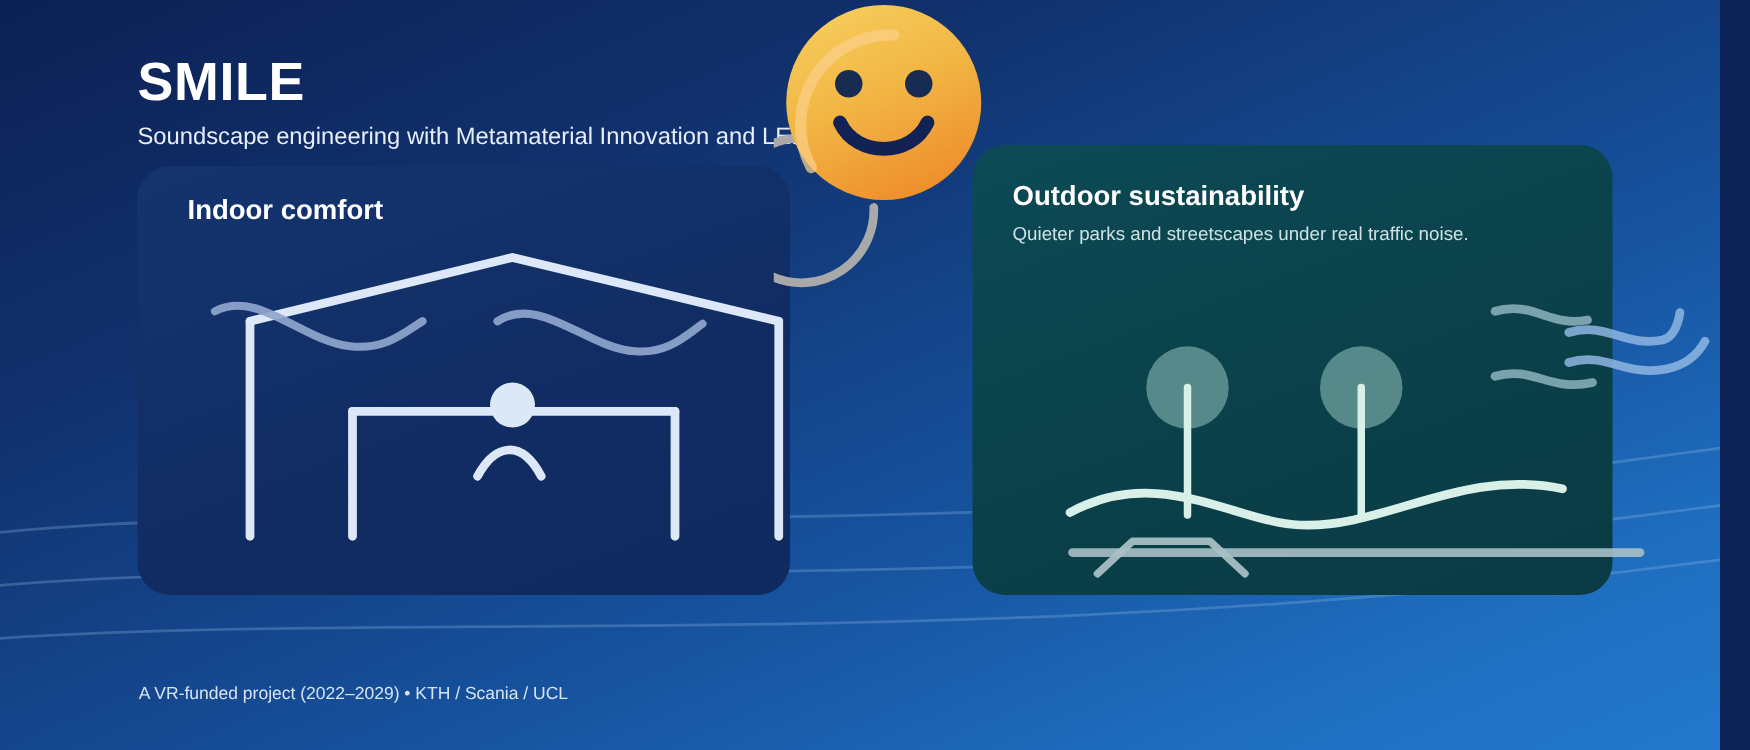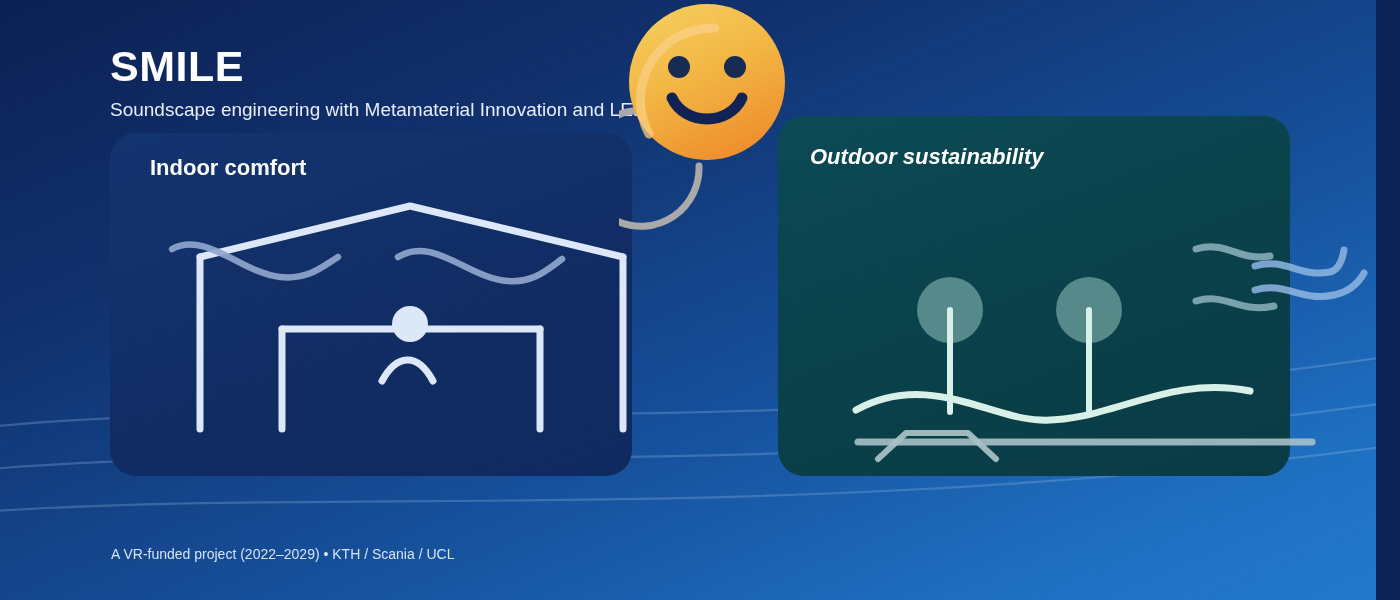--- a/index.html
+++ b/index.html
@@ -63,21 +63,20 @@
     width: 522px;
     height: 343px;
     background: linear-gradient(160deg, #14346f 0%, #112c63 60%, #0f2a5e 100%);
   }
   #card-outdoor {
     left: 778px;
     top: 116px;
     width: 512px;
     height: 360px;
     background: linear-gradient(160deg, #0c4a55 0%, #0a4049 60%, #0a3b45 100%);
-    font-style: italic;
   }
   .card-title {
     position: absolute;
     left: 40px;
     top: 22px;
     font-size: 22px;
     font-weight: bold;
     color: #ffffff;
     margin: 0;
     white-space: nowrap;
@@ -176,20 +175,21 @@
         <path d="M 311 194 L 311 296" stroke="#d8f0e8" stroke-width="6" stroke-linecap="round"></path>
       </g>
       <path d="M 78 294 C 150 255 210 302 262 304 C 330 307 390 258 472 275" fill="none" stroke="#d8f0e8" stroke-width="7" stroke-linecap="round"></path>
       <path d="M 100 343 L 128 317 L 190 317 L 218 343" fill="none" stroke="#9fb8bc" stroke-width="6" stroke-linecap="round" stroke-linejoin="round"></path>
       <g fill="none" stroke="#9fc3cd" stroke-width="7" stroke-linecap="round" stroke-opacity="0.75">
         <path d="M 418 133 C 448 124 462 146 492 140"></path>
         <path d="M 418 185 C 448 176 462 198 496 190"></path>
       </g>
     </svg>
     <div class="card-title">Outdoor sustainability</div>
+    <div class="card-sub">Quieter parks and streetscapes under real traffic noise.</div>
   </div>
 
   <svg class="abs" style="left:0;top:0;width:1400px;height:600px;" viewBox="0 0 1400 600">
     <path d="M 858 442 L 1312 442" fill="none" stroke="#a9c0c6" stroke-width="7" stroke-linecap="round" stroke-opacity="0.9"></path>
     <g fill="none" stroke="#8fb6e3" stroke-width="7" stroke-linecap="round" stroke-opacity="0.85">
       <path d="M 1255 266 C 1285 257 1300 278 1330 272 C 1338 270 1342 262 1344 250"></path>
       <path d="M 1255 290 C 1285 281 1300 302 1334 295 C 1348 292 1358 284 1364 273"></path>
     </g>
   </svg>
 

